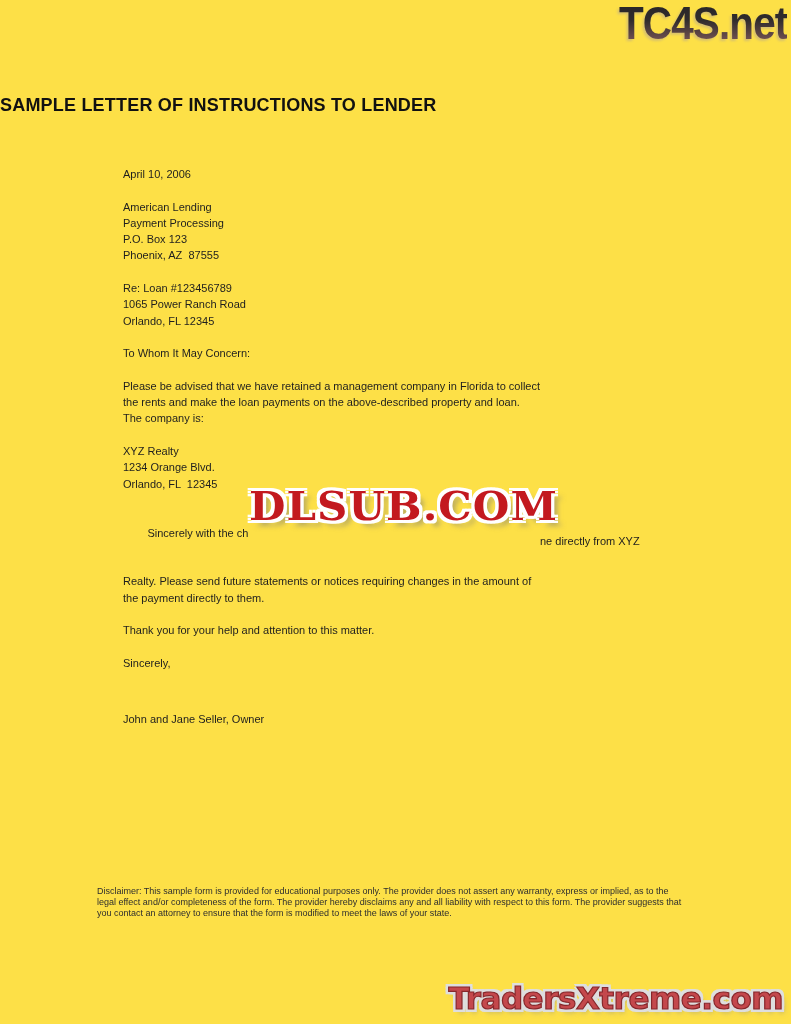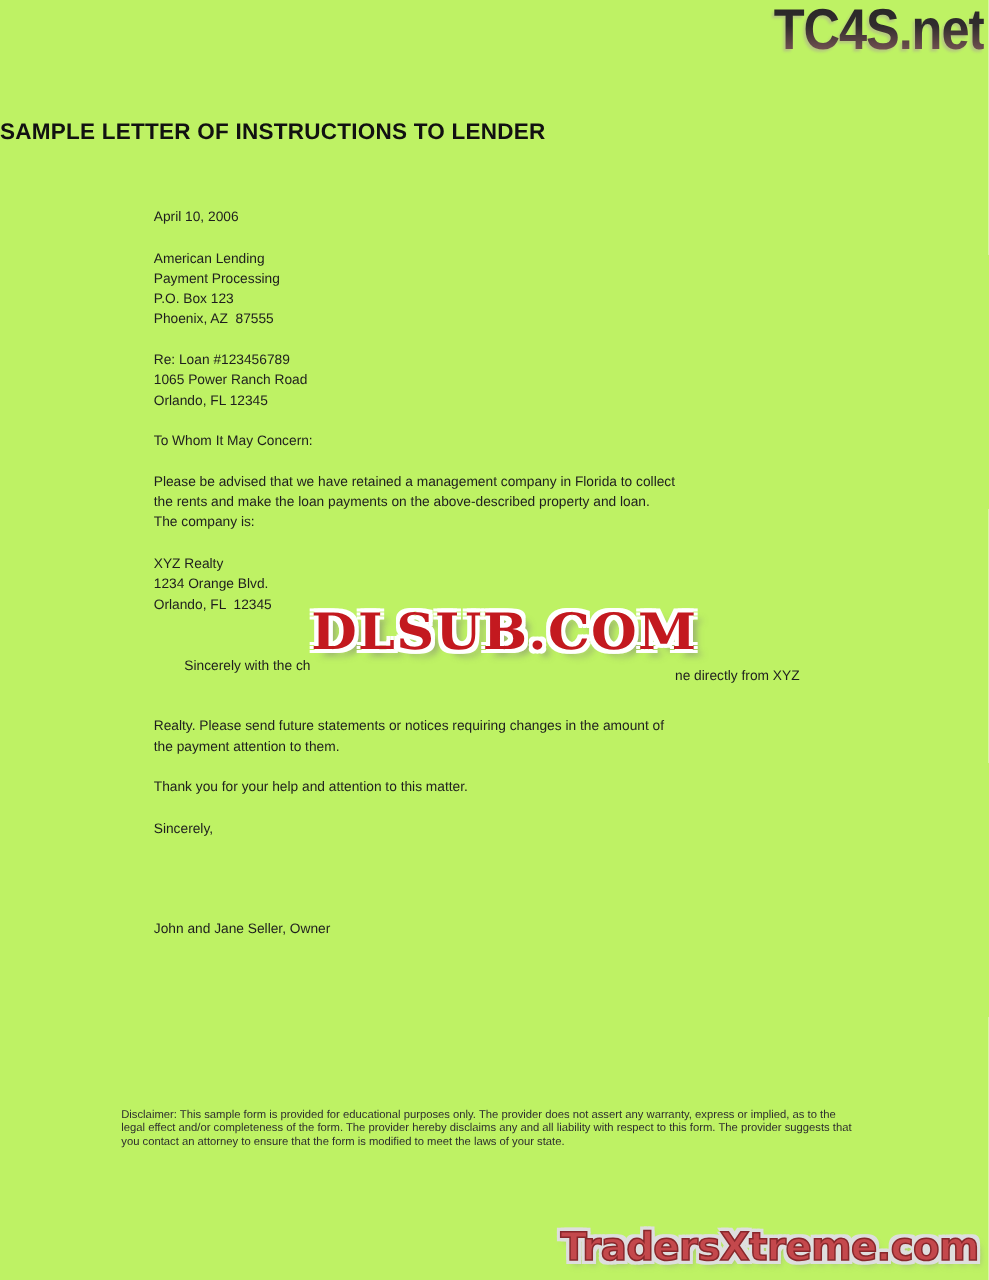--- a/index.html
+++ b/index.html
@@ -1,19 +1,19 @@
 <!DOCTYPE html>
 <html><head>
 <meta charset="utf-8">
 <style>
   html, body { margin:0; padding:0; background:#ffffff; }
   .page {
     position:relative;
     width:791px; height:1024px;
-    background:#bef264;
+    background:#fde047;
     overflow:hidden;
     font-family:"Liberation Sans", sans-serif;
     margin:0 auto;
   }
 
   
   .tc4s-logo {
     position:absolute; top:-4px; right:4px;
     font-family:"Liberation Sans", sans-serif;
     font-weight:bold; font-size:46px; letter-spacing:-1px;
@@ -31,21 +31,21 @@
     font-weight:bold; font-size:18px; letter-spacing:0.2px;
     color:#111111;
   }
 
   
   .letter {
     position:absolute; left:123px; top:166px; width:580px;
     font-size:11px; line-height:16.3px; color:#1e1e1e;
   }
   .block { margin:0 0 16.3px 0; }
-  .block-sig-gap { margin-bottom:64px; }
+  .block-sig-gap { margin-bottom:40px; }
   .line { white-space:pre; }
   .line-wm { position:relative; }
   .wm-suffix { position:absolute; left:417px; top:0; white-space:pre;margin-top:25px; }
 
   
   .watermark {
     position:absolute; left:249px; top:486px;
     font-family:"DejaVu Serif", serif; font-weight:bold;
     font-size:40px; letter-spacing:1px; line-height:1;
     transform:scaleX(1.05); transform-origin:0 0;
@@ -120,21 +120,21 @@
       <div class="line">1234 Orange Blvd.</div>
       <div class="line">Orlando, FL  12345</div>
     </div>
 
     <div class="block">
       <div class="line line-wm">
         <span>Sincerely with the ch</span>
         <span class="wm-suffix">ne directly from XYZ</span>
       </div>
       <div class="line">Realty. Please send future statements or notices requiring changes in the amount of</div>
-      <div class="line">the payment attention to them.</div>
+      <div class="line">the payment directly to them.</div>
     </div>
 
     <div class="block">
       <div class="line">Thank you for your help and attention to this matter.</div>
     </div>
 
     <div class="block block-sig-gap">
       <div class="line">Sincerely,</div>
     </div>
 

